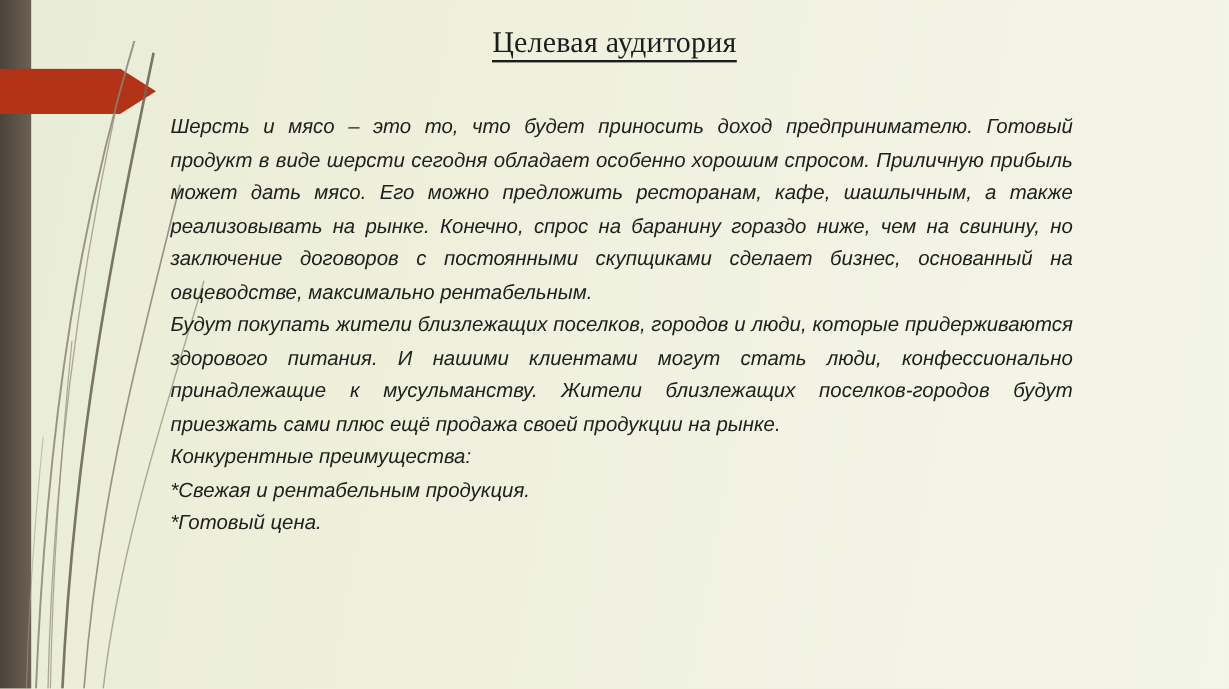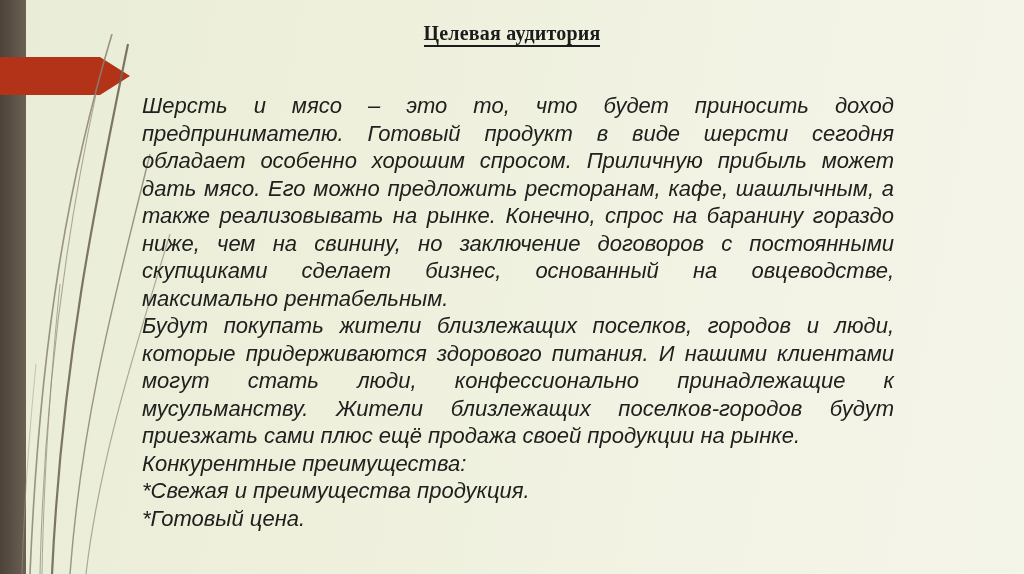--- a/index.html
+++ b/index.html
@@ -48,37 +48,37 @@
     height: 540px;
     pointer-events: none;
   }
   .title {
     position: absolute;
     left: 0;
     right: 0;
     top: 22px;
     text-align: center;
     font-family: "Liberation Serif", serif;
-    font-weight: bold;
-    font-size: 20px;
+    font-weight: normal;
+    font-size: 25px;
     color: #1c1c1c;
     letter-spacing: .2px;
   }
   .title span {
     border-bottom: 2px solid #1c1c1c;
     padding-bottom: 1px;
   }
   .body-text {
     position: absolute;
     left: 142px;
     top: 92px;
     width: 752px;
     font-family: "Liberation Sans", sans-serif;
     font-style: italic;
-    font-size: 22px;
+    font-size: 17px;
     line-height: 27.5px;
     color: #20201e;
   }
   .p-justify {
     text-align: justify;
     margin: 0;
   }
   .p-left {
     text-align: left;
     margin: 0;
@@ -104,17 +104,17 @@
   </svg>
 
   <div class="title">
     <span>Целевая аудитория</span>
   </div>
 
   <div class="body-text">
     <p class="p-justify">Шерсть и мясо – это то, что будет приносить доход предпринимателю. Готовый продукт в виде шерсти сегодня обладает особенно хорошим спросом. Приличную прибыль может дать мясо. Его можно предложить ресторанам, кафе, шашлычным, а также реализовывать на рынке. Конечно, спрос на баранину гораздо ниже, чем на свинину, но заключение договоров с постоянными скупщиками сделает бизнес, основанный на овцеводстве, максимально рентабельным.</p>
     <p class="p-justify">Будут покупать жители близлежащих поселков, городов и люди, которые придерживаются здорового питания. И нашими клиентами могут стать люди, конфессионально принадлежащие к мусульманству. Жители близлежащих поселков-городов будут приезжать сами плюс ещё продажа своей продукции на рынке.</p>
     <p class="p-left">Конкурентные преимущества:</p>
-    <p class="p-left">*Свежая и преимущества продукция.</p>
+    <p class="p-left">*Свежая и рентабельным продукция.</p>
     <p class="p-left">*Готовый цена.</p>
   </div>
 
 </div>
 
 </body></html>

